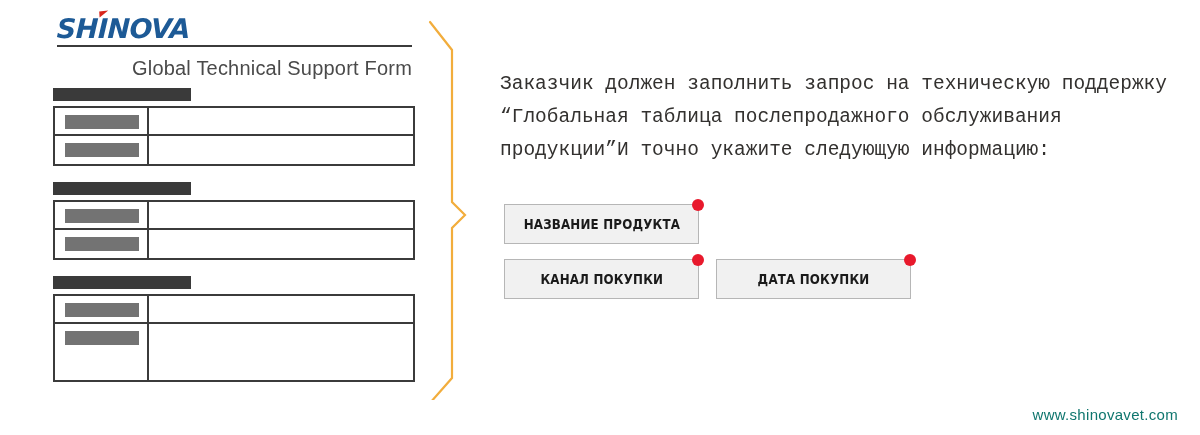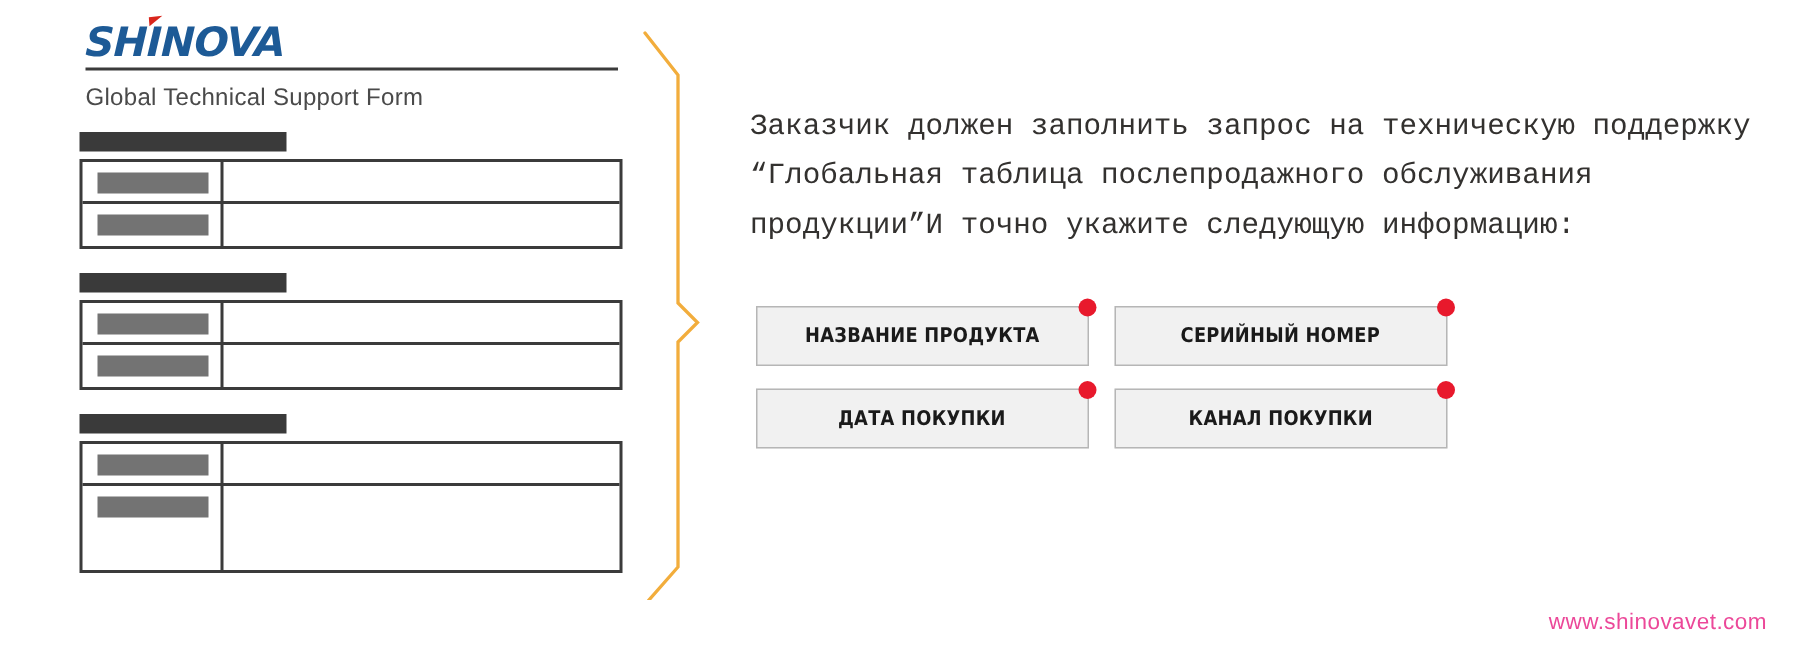--- a/index.html
+++ b/index.html
@@ -59,23 +59,23 @@
     position: absolute;
     left: 57px; top: 45px;
     width: 355px; height: 2px;
     background: #3b3b3b;
   }
 
   #form-title {
     position: absolute;
     left: 57px; top: 57px;
     width: 355px;
-    text-align: left;
+    text-align: right;
     font-family: "Liberation Sans", sans-serif;
-    font-size: 16px;
+    font-size: 20px;
     color: #4a4a4a;
     letter-spacing: 0.2px;
   }
 
   
   .form-block { position: absolute; left: 53px; width: 362px; }
 
   .block-head {
     height: 13px;
     width: 138px;
@@ -138,21 +138,21 @@
     left: 14px; top: 204px;
     width: 640px;
   }
   .tag-row {
     display: flex;
     gap: 17px;
     margin-bottom: 15px;
   }
   .tag-box {
     position: relative;
-    width: 222px;
+    width: 195px;
     height: 40px;
     background: #f1f1f1;
     border: 1px solid #b6b6b6;
     box-sizing: border-box;
     display: flex;
     align-items: center;
     justify-content: center;
   }
   .tag-box .tag-label {
     font-family: "DejaVu Sans", sans-serif;
@@ -169,21 +169,21 @@
     width: 12px; height: 12px;
     border-radius: 50%;
     background: #e8192c;
   }
 
   #site-url {
     position: absolute;
     right: 22px; bottom: 12px;
     font-family: "Liberation Sans", sans-serif;
     font-size: 15px;
-    color: #ec4899;
+    color: #0f766e;
     letter-spacing: 0.3px;
   }
 </style>
 </head>
 <body>
 
 <div id="page">
 
   <div id="left-panel">
 
@@ -260,35 +260,31 @@
 
     <div id="intro-text">Заказчик должен заполнить запрос на техническую поддержку “Глобальная таблица послепродажного обслуживания продукции”И точно укажите следующую информацию:</div>
 
     <div id="tag-grid">
 
       <div class="tag-row">
         <div class="tag-box">
           <span class="tag-label">НАЗВАНИЕ ПРОДУКТА</span>
           <span class="tag-dot"></span>
         </div>
+      </div>
+
+      <div class="tag-row">
         <div class="tag-box">
-          <span class="tag-label">СЕРИЙНЫЙ НОМЕР</span>
+          <span class="tag-label">КАНАЛ ПОКУПКИ</span>
           <span class="tag-dot"></span>
         </div>
-      </div>
-
-      <div class="tag-row">
         <div class="tag-box">
           <span class="tag-label">ДАТА ПОКУПКИ</span>
           <span class="tag-dot"></span>
         </div>
-        <div class="tag-box">
-          <span class="tag-label">КАНАЛ ПОКУПКИ</span>
-          <span class="tag-dot"></span>
-        </div>
       </div>
 
     </div>
   </div>
 
   <div id="site-url">www.shinovavet.com</div>
 
 </div>
 
 </body></html>

